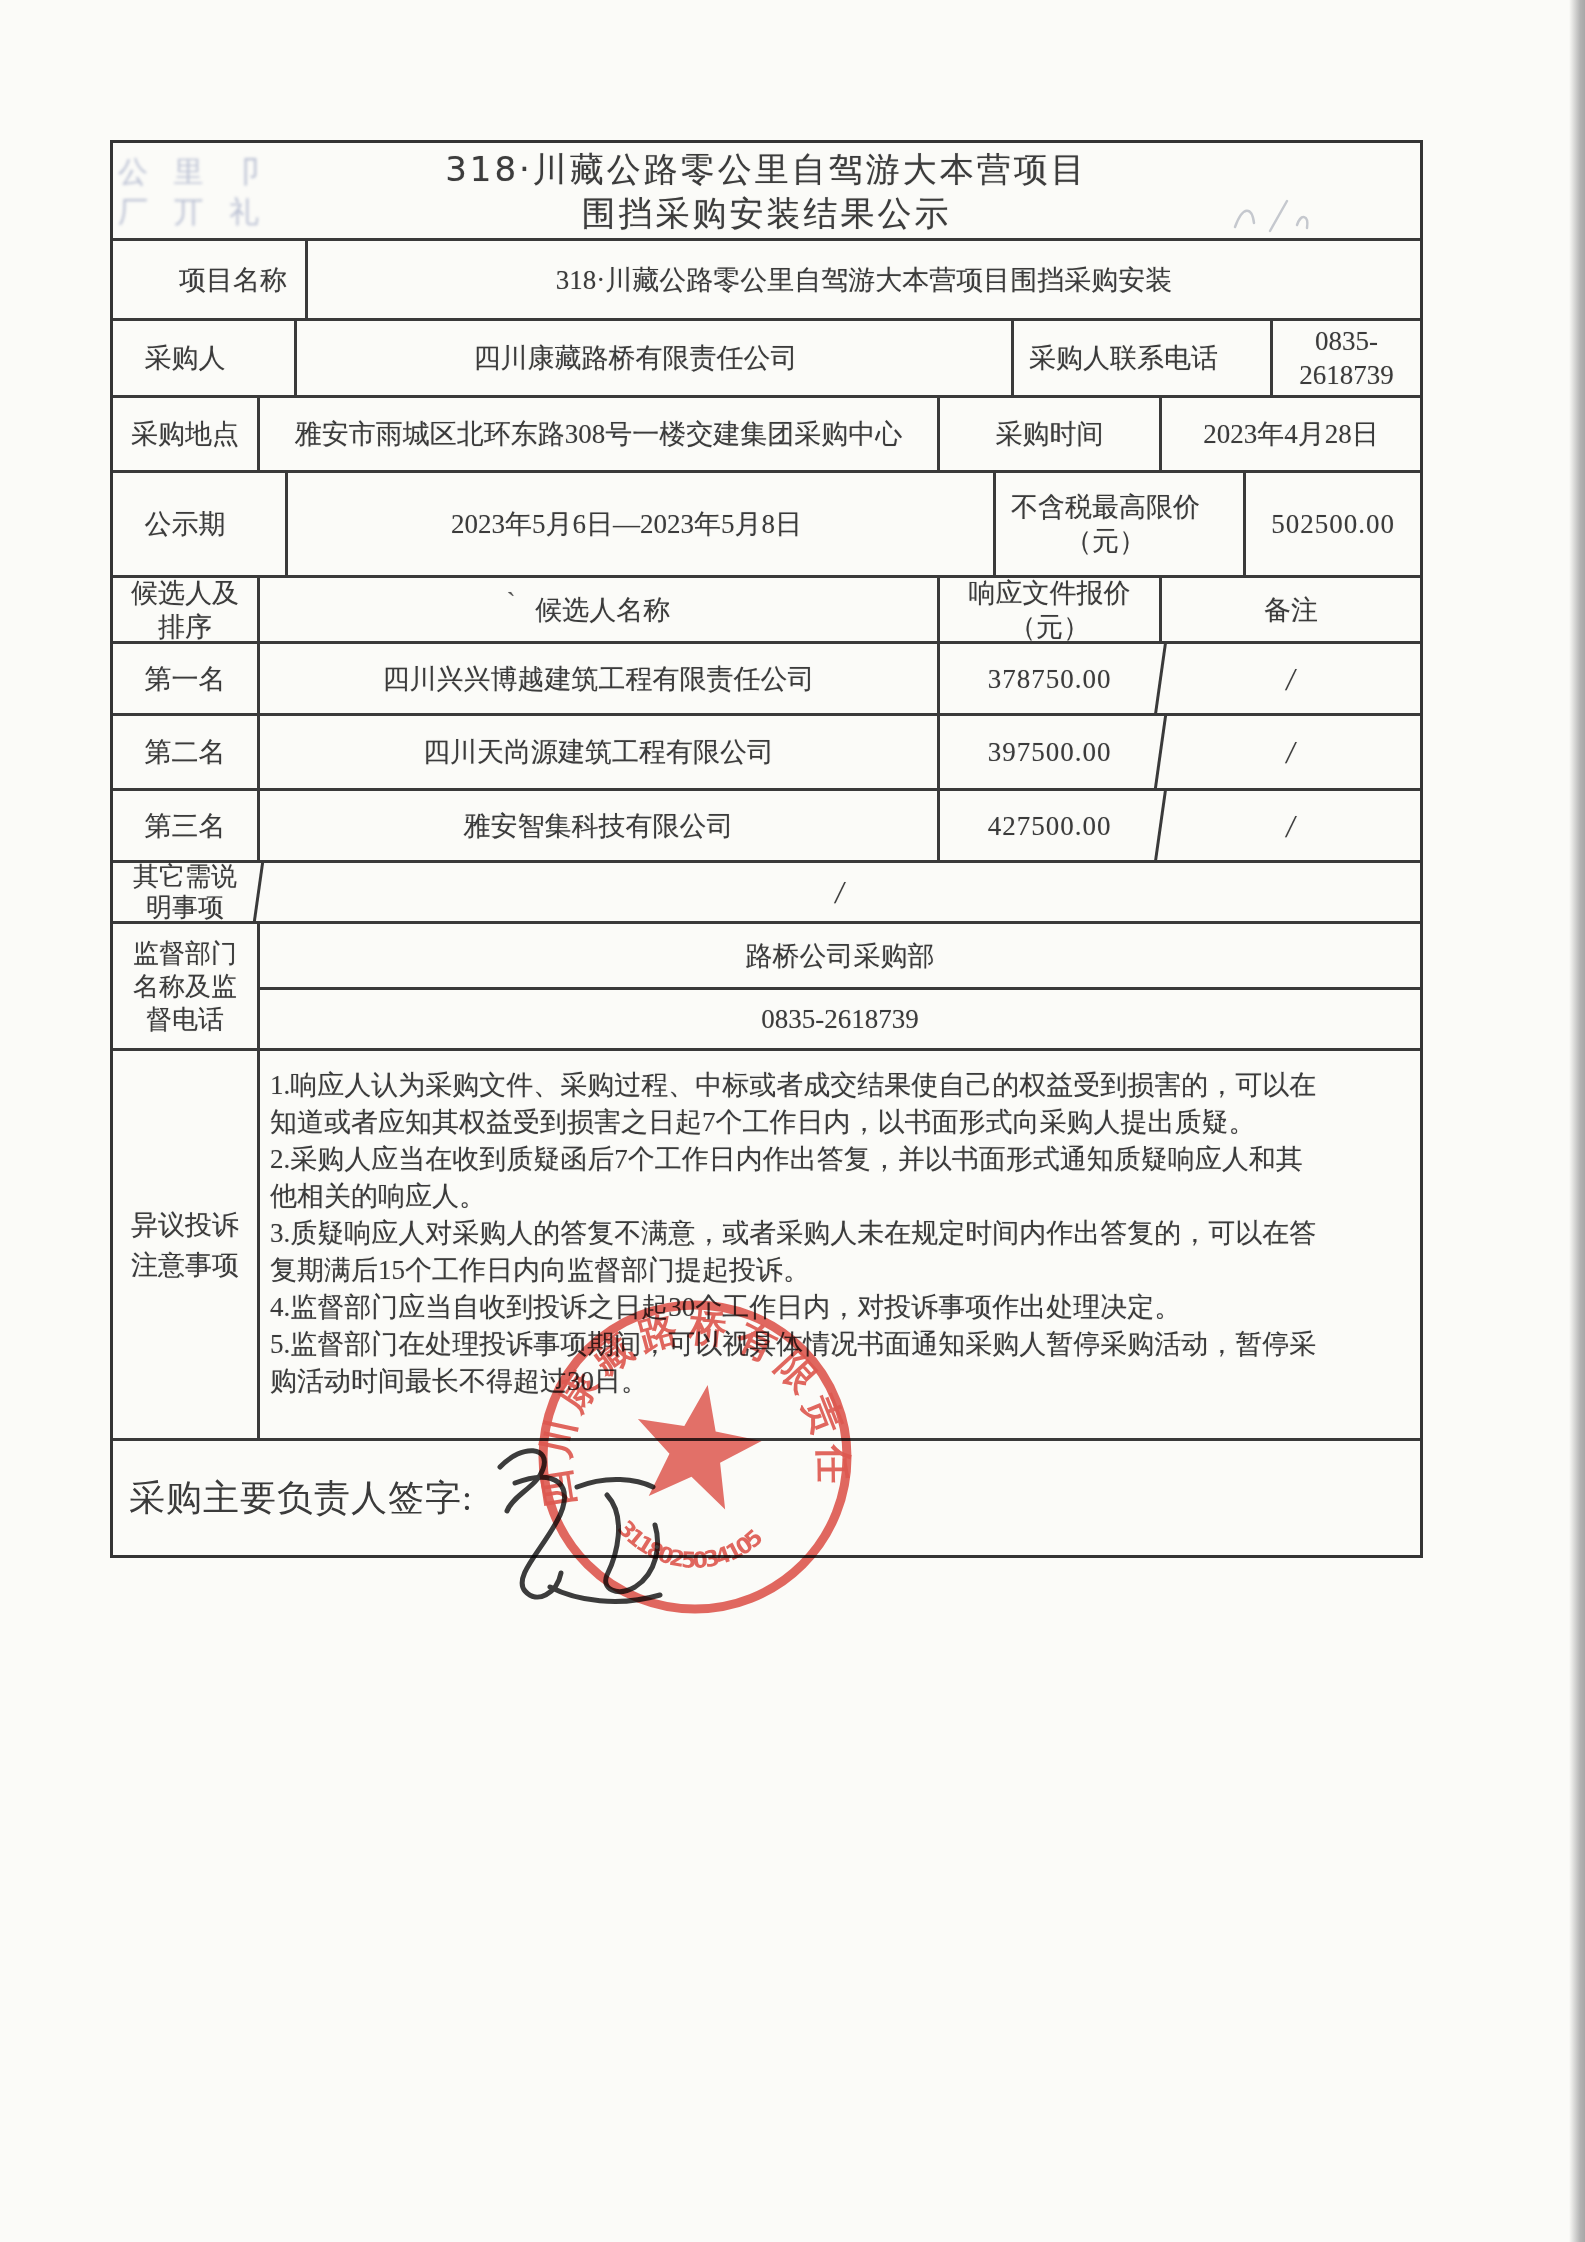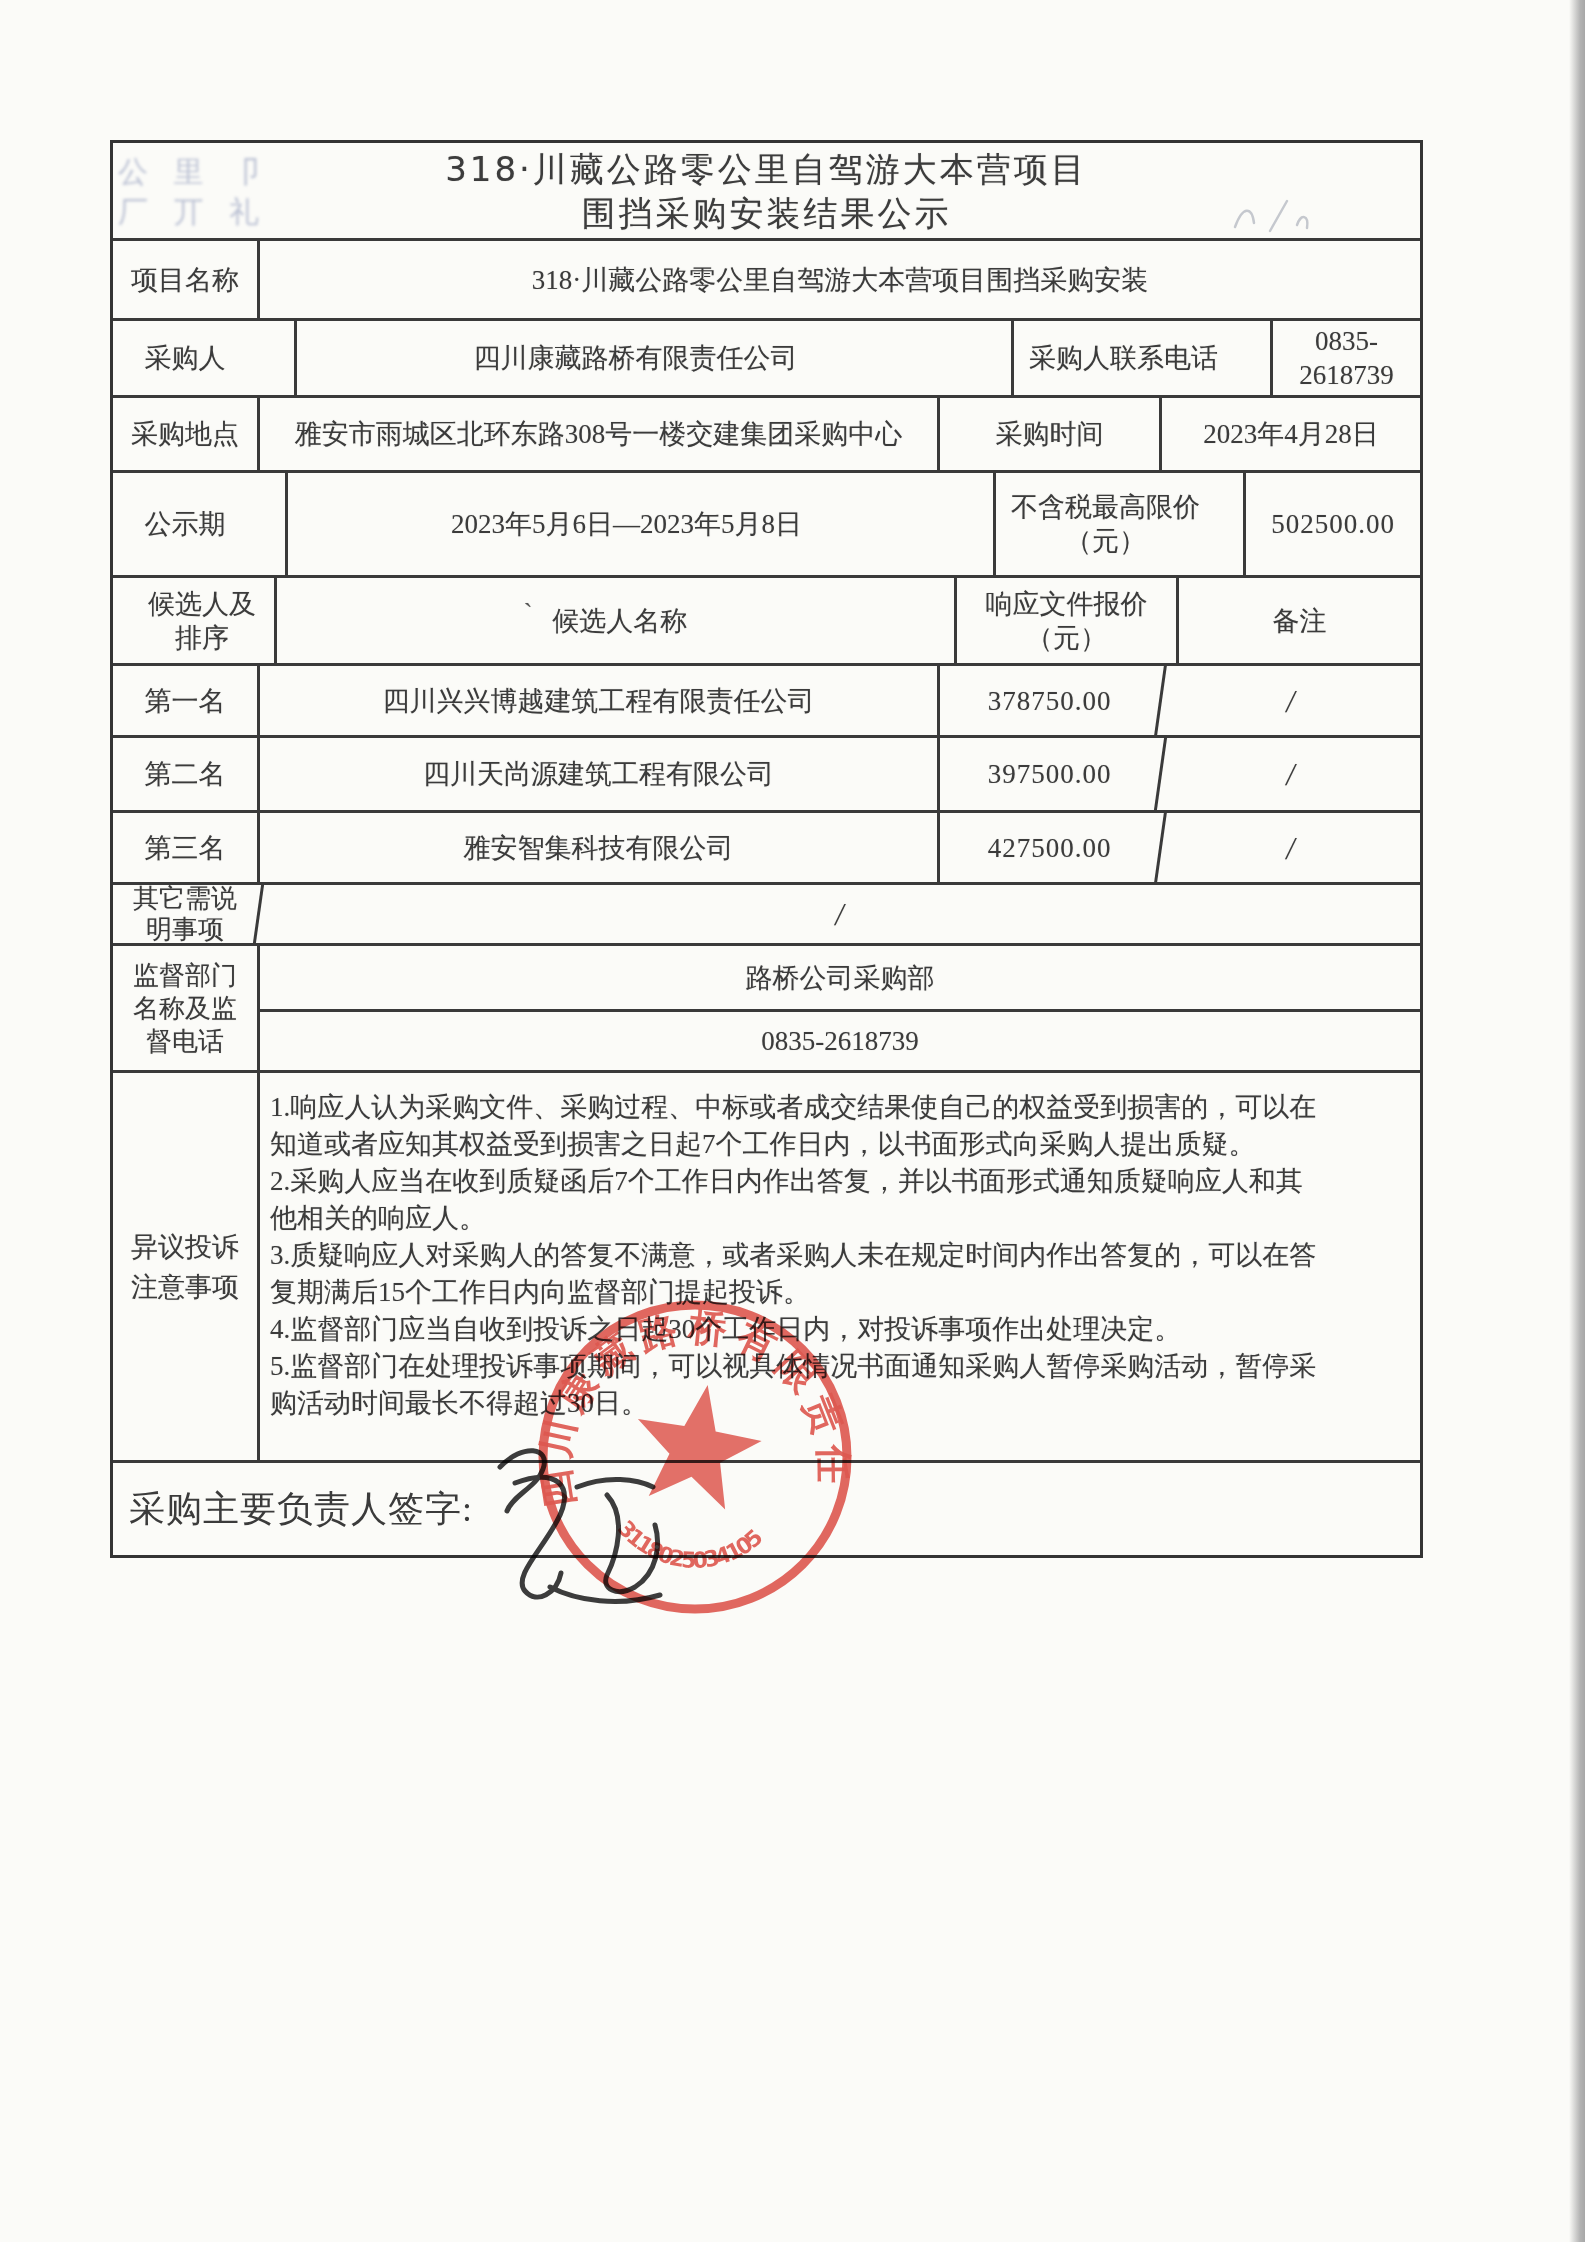--- a/index.html
+++ b/index.html
@@ -40,25 +40,25 @@
   .c3{width:222px;flex:none;}
   .c4{flex:1;}
   .merge{flex:1;}
   .title-row{height:95px;align-items:center;justify-content:center;flex-direction:column;display:flex;position:relative;}
   .title-line{
     font-family:"DejaVu Sans","Liberation Sans",sans-serif;
     font-weight:400;font-size:34px;line-height:44px;letter-spacing:3px;
     color:#3c3c3c;text-shadow:0 0 1px rgba(60,60,60,.4);
     text-align:center;width:100%;
   }
-  .r-project{height:80px;}
+  .r-project{height:80px;padding-left:48px;}
   .r-purchaser{height:77px;gap:37px;}
   .r-location{height:75px;}
   .r-publicity{height:105px;gap:28px;}
-  .r-header{height:88px;padding-left:17px;}
+  .r-header{height:66px;}
   .r-cand1{height:72px;}
   .r-cand2{height:75px;}
   .r-cand3{height:72px;justify-content:space-between;}
   .r-other{height:61px;}
   .r-supervision{height:127px;}
   .r-objection{height:390px;}
   .r-signature{flex:1;position:relative;display:flex;align-items:center;}
   .slash{font-size:32px;font-style:normal;transform:skewX(-8deg);}
   .price{letter-spacing:1px;}
   .tick{font-size:26px;color:#555;transform:translate(-20px,-8px);display:inline-block;}

